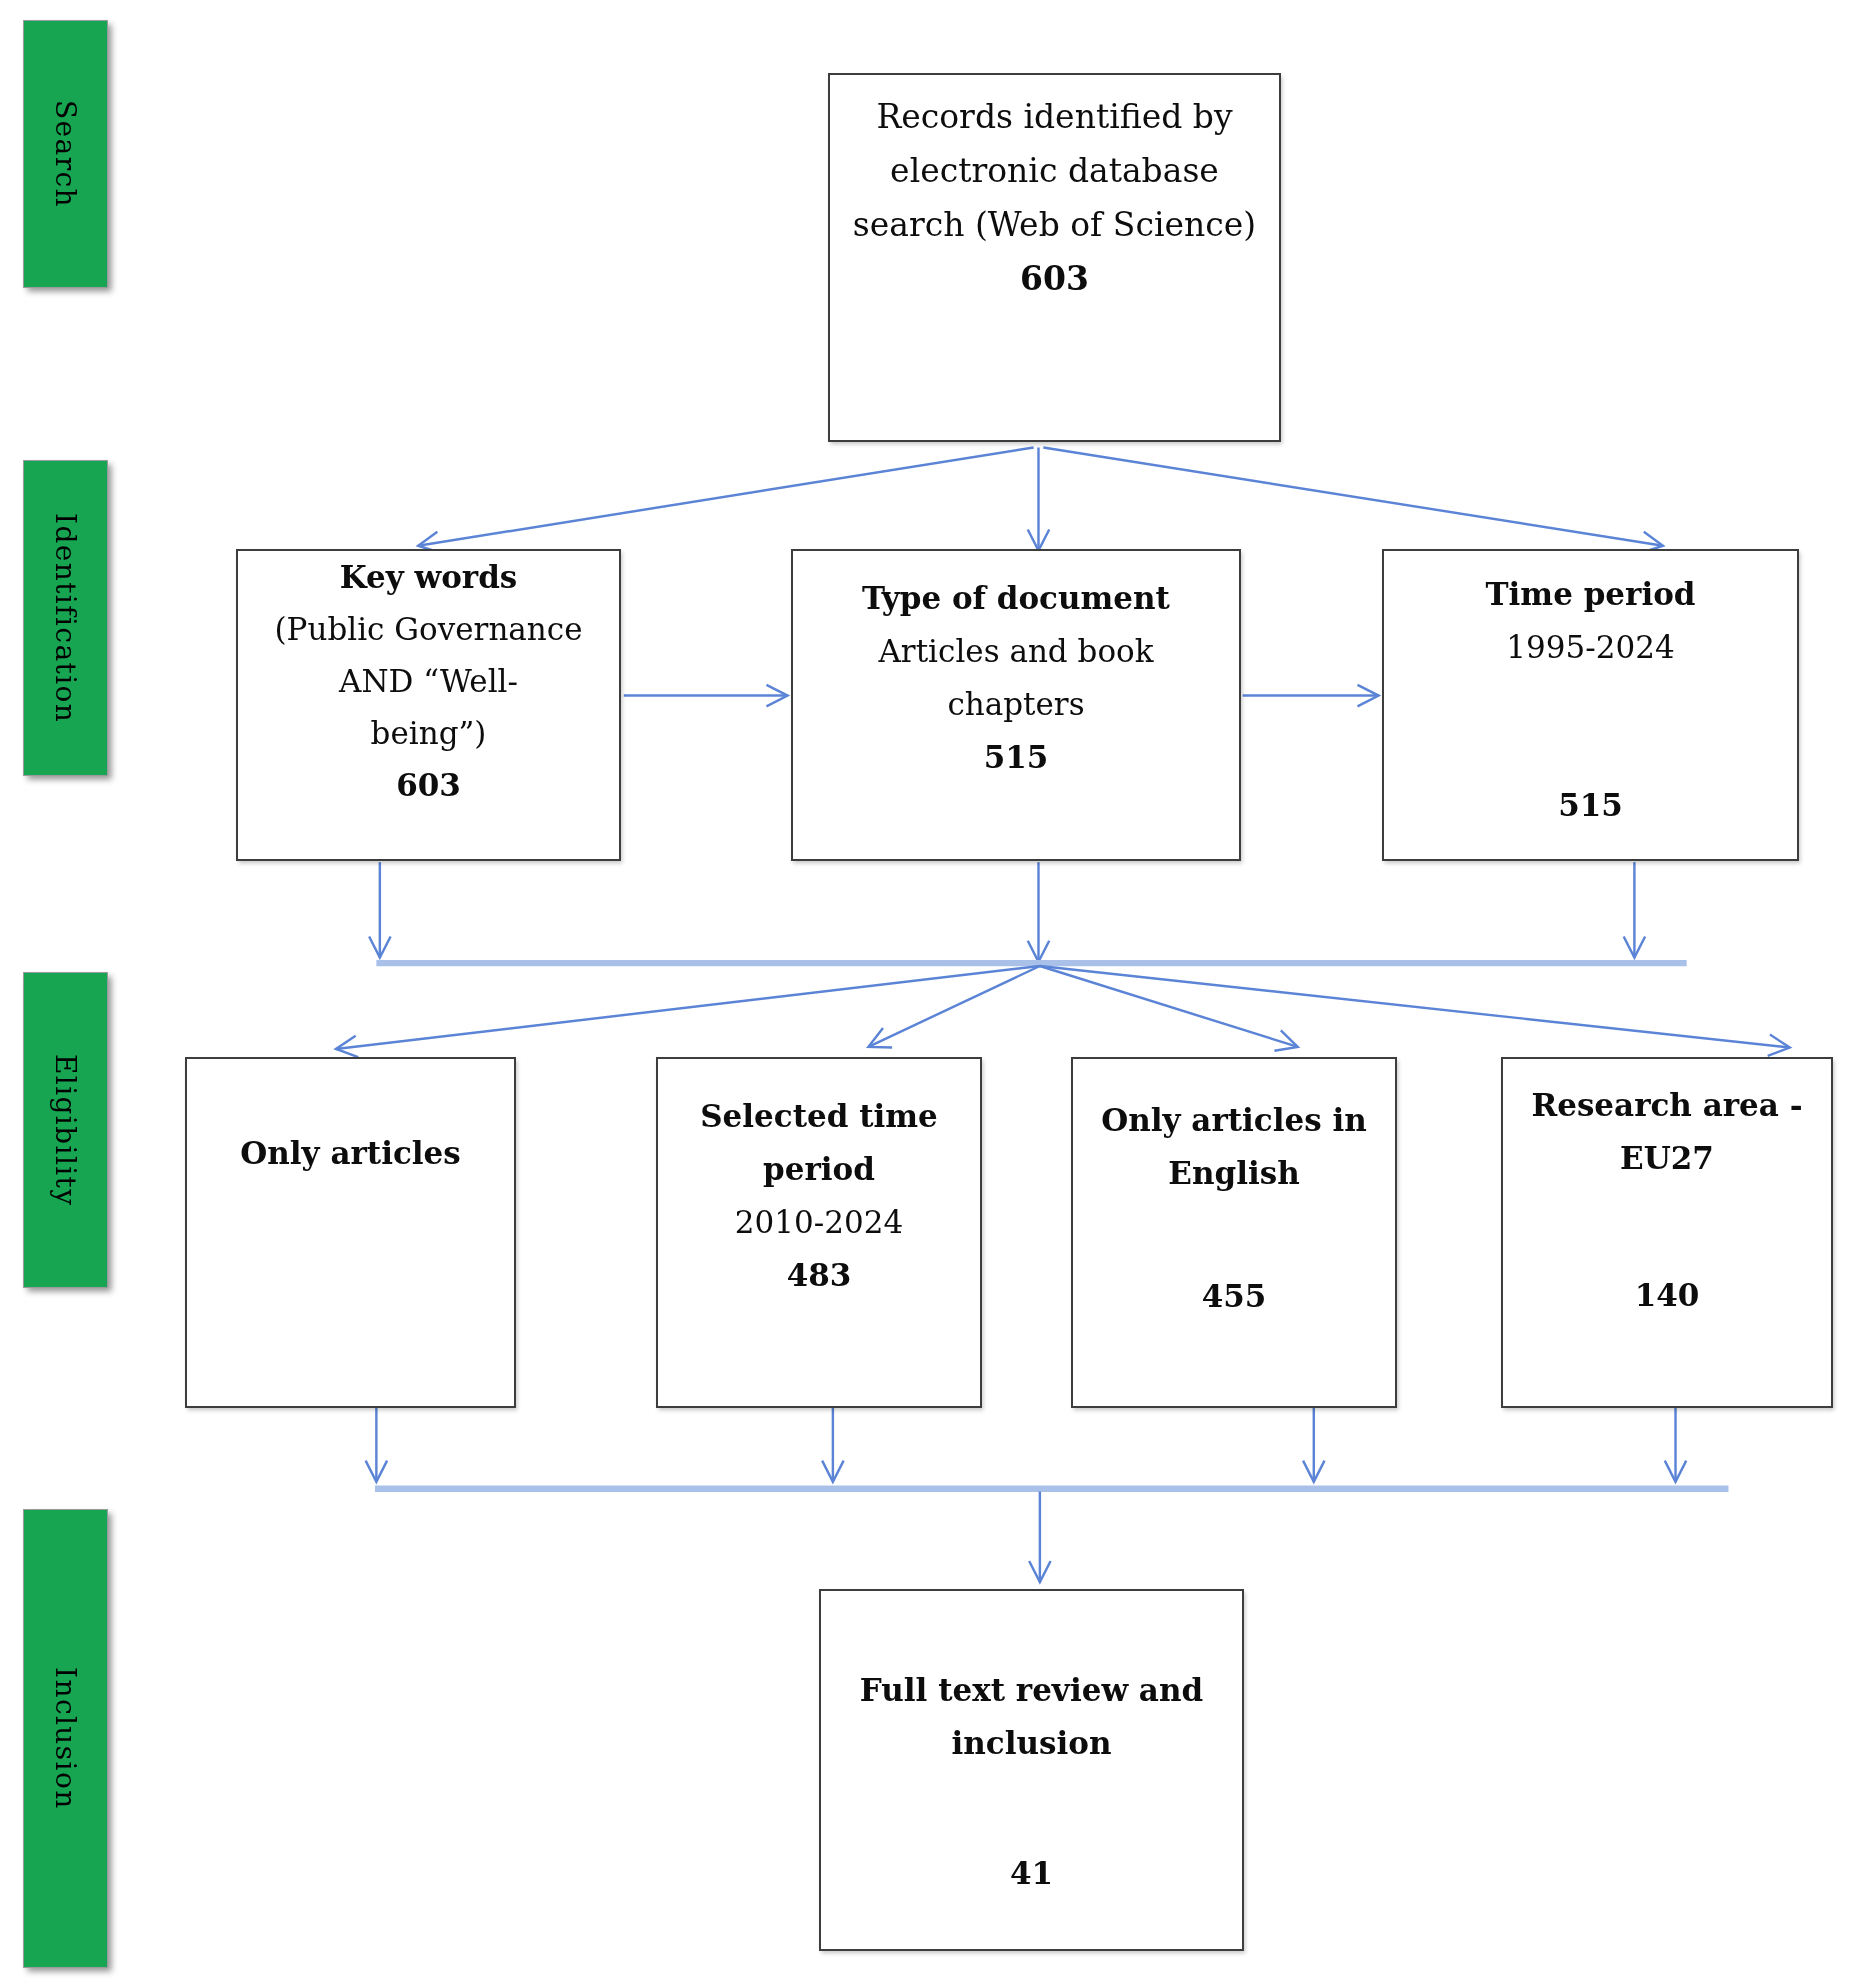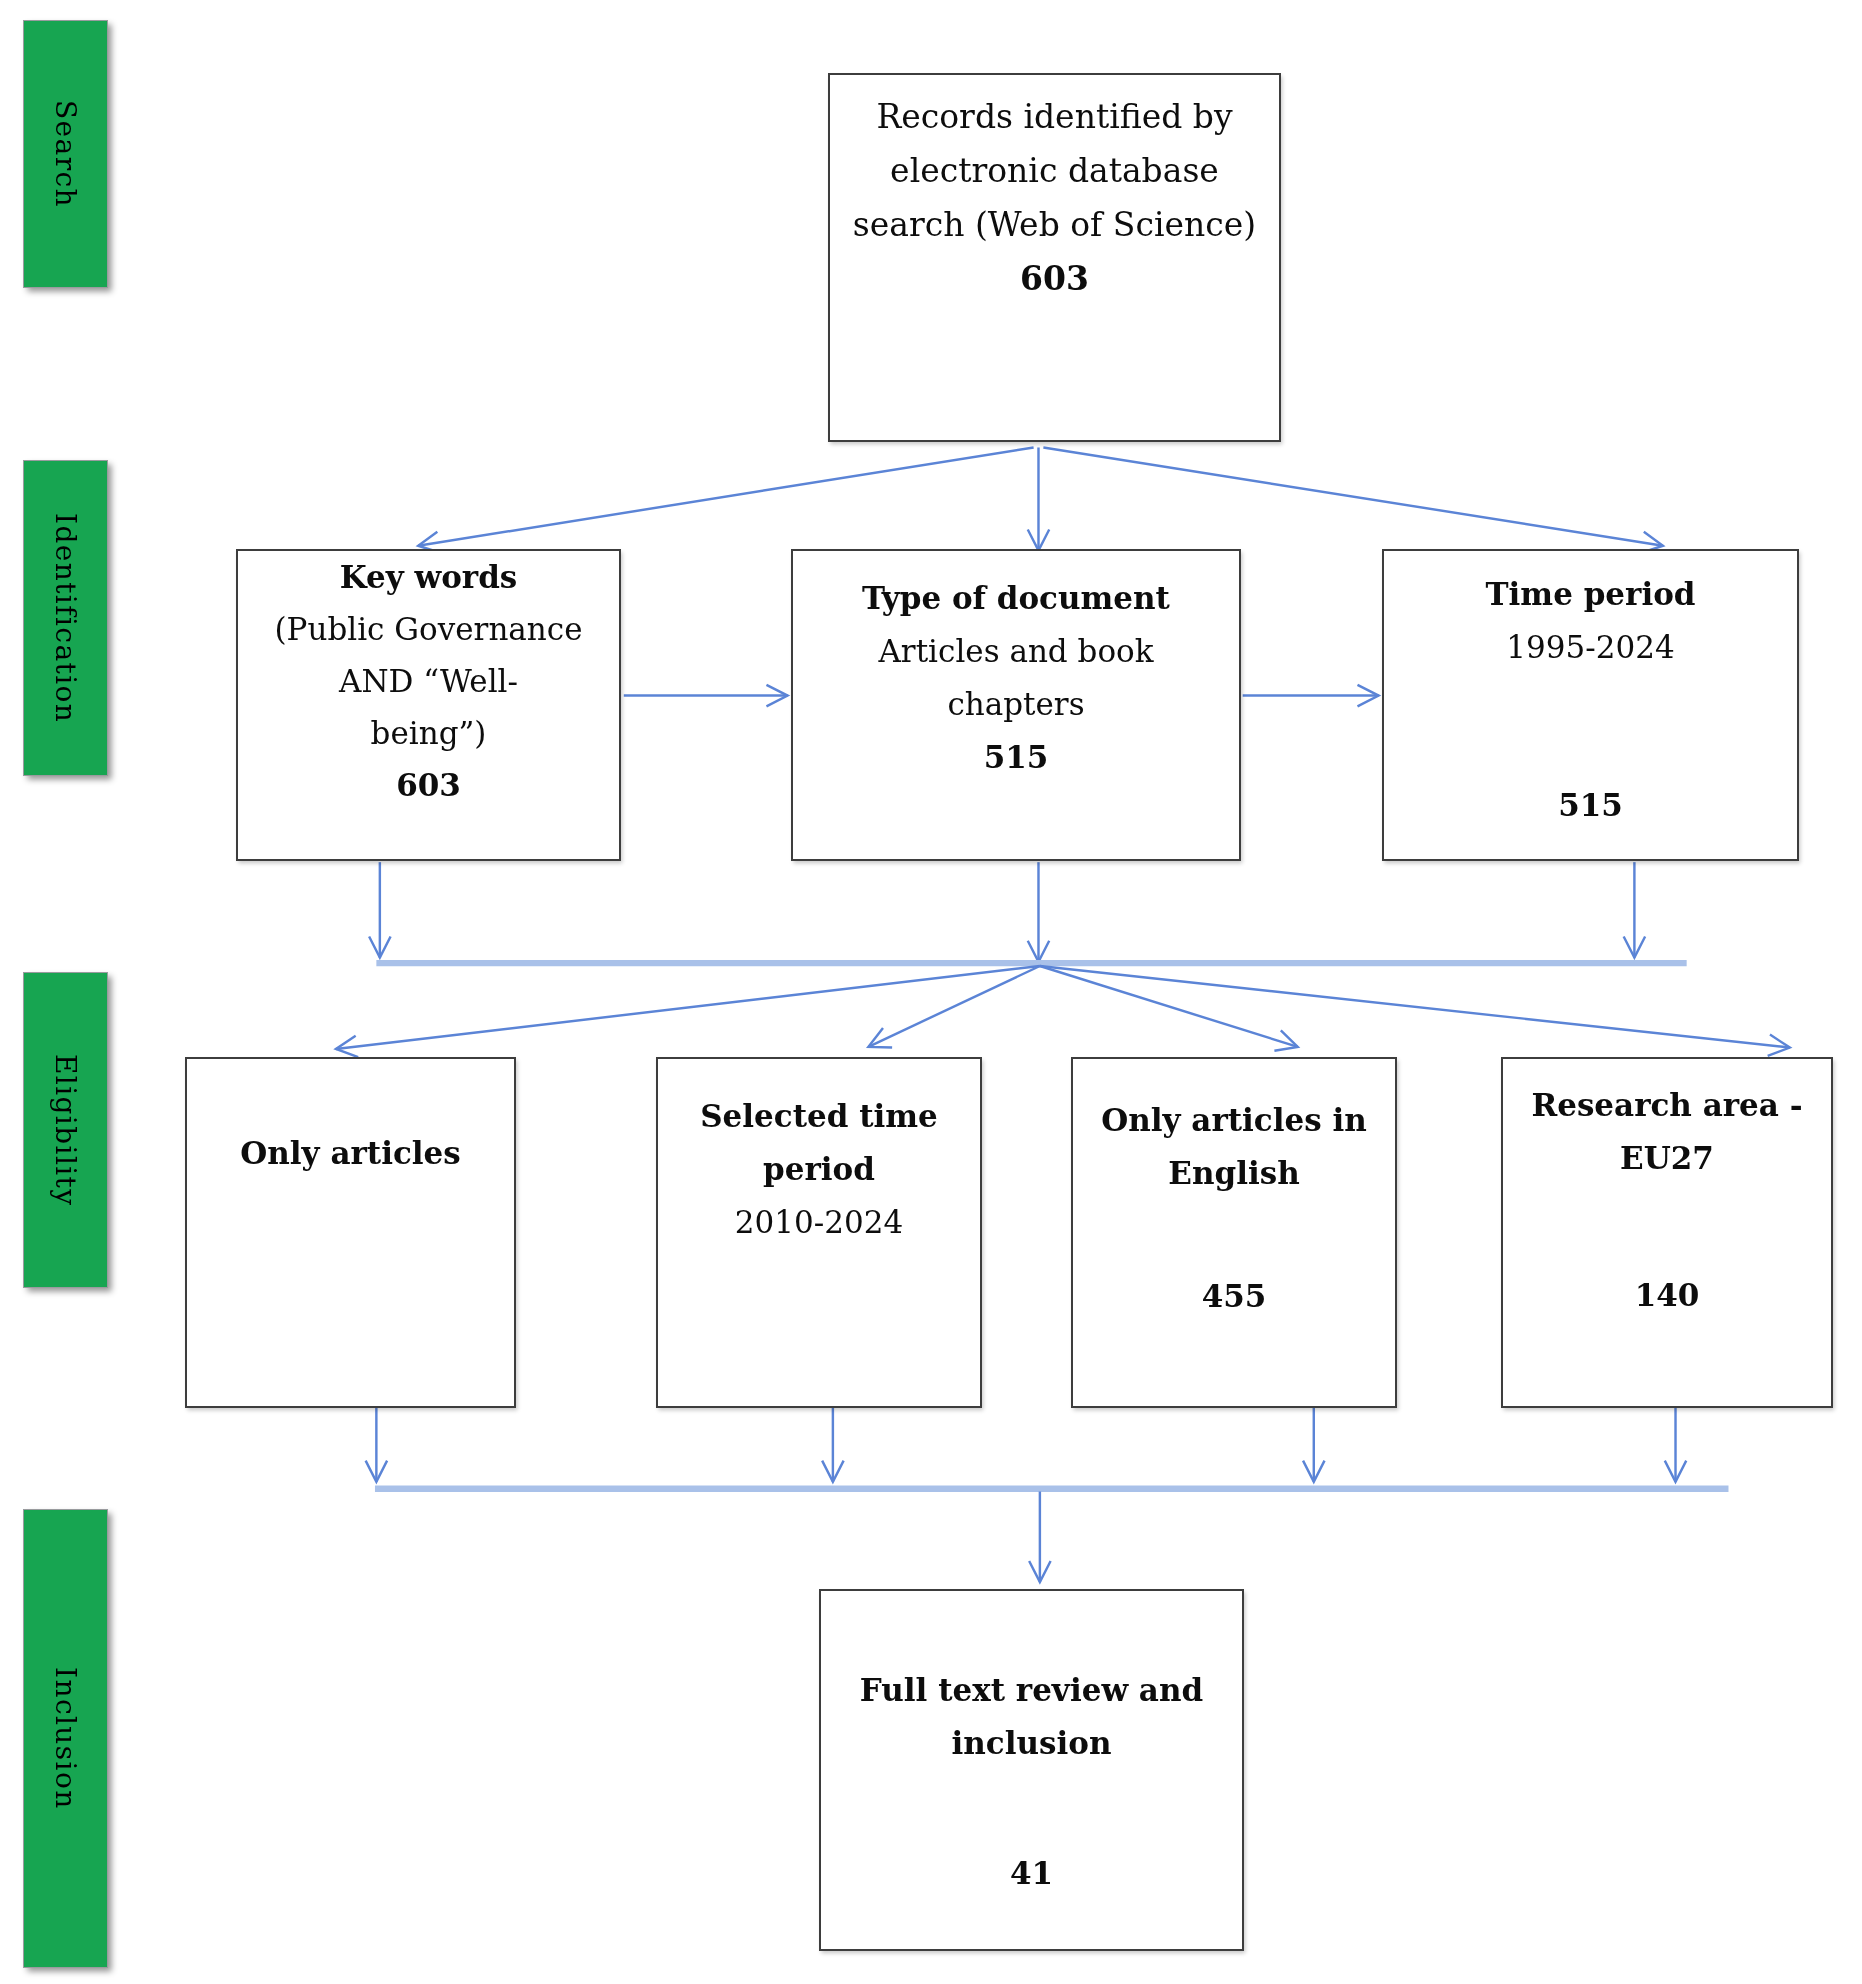--- a/index.html
+++ b/index.html
@@ -126,20 +126,21 @@
 
   <div class="wbox box-onlyarticles">
     <div class="bl b">Only articles</div>
     <div class="sp" style="height:98px"></div>
   </div>
 
   <div class="wbox box-selectedperiod">
     <div class="bl b">Selected time</div>
     <div class="bl b">period</div>
     <div class="bl">2010-2024</div>
+    <div class="bl b">483</div>
   </div>
 
   <div class="wbox box-english">
     <div class="bl b">Only articles in</div>
     <div class="bl b">English</div>
     <div class="sp" style="height:70px"></div>
     <div class="bl b">455</div>
   </div>
 
   <div class="wbox box-researcharea">

